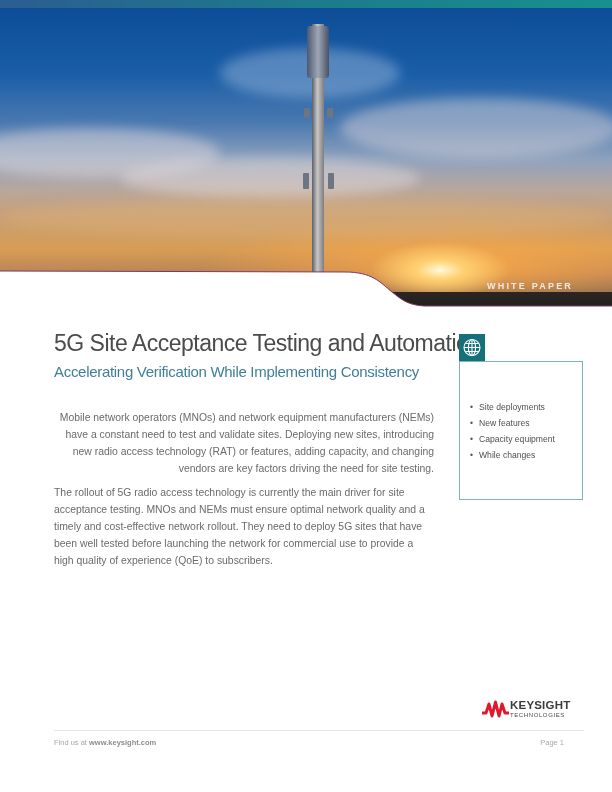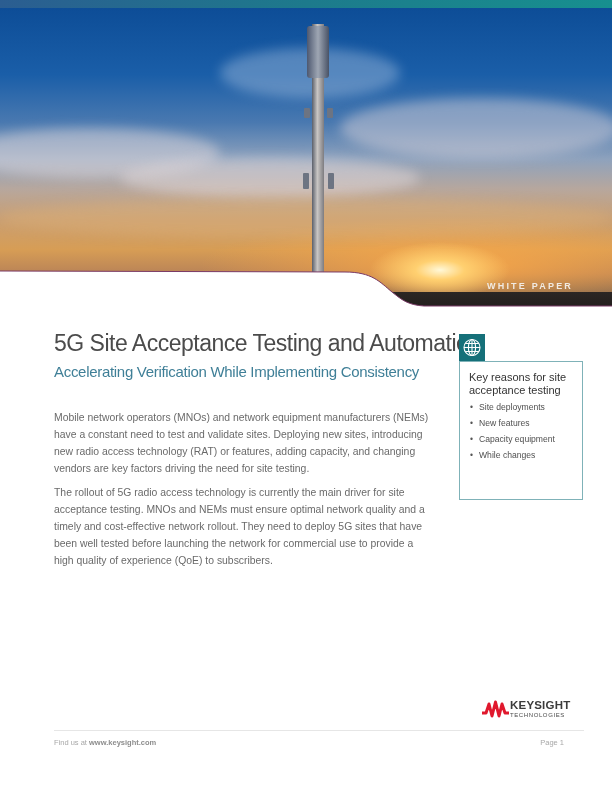--- a/index.html
+++ b/index.html
@@ -22,21 +22,21 @@
   .ground { position: absolute; left: 380px; top: 284px; width: 232px; height: 22px; background: linear-gradient(180deg, #2b2624 0%, #1e1a19 100%); }
   .hero-mask { position: absolute; left: 0; top: 0; width: 612px; height: 310px; }
   .white-paper { position: absolute; left: 487px; top: 281px; font-size: 9px; letter-spacing: 2.2px;
                  color: #f1eae2; font-weight: bold; }
 
   .title { position: absolute; left: 54px; top: 330px; font-size: 23px; color: #4b4b4b; letter-spacing: -0.5px;
            font-weight: normal; margin: 0; }
   .subtitle { position: absolute; left: 54px; top: 363px; font-size: 15px; color: #3f7f97; letter-spacing: -0.3px;
               margin: 0; font-weight: normal; }
   .para { position: absolute; left: 54px; width: 380px; font-size: 10.4px; line-height: 17px; color: #6a6a6a; margin: 0; }
-  .p1 { top: 409px; }
+  .p1 { top: 409px; text-align: right; }
   .p2 { top: 484px; }
 
   .sidebar-icon { position: absolute; left: 459px; top: 334px; width: 26px; height: 27px; background: #157079; }
   .sidebar-box { position: absolute; left: 459px; top: 361px; width: 124px; height: 139px;
                  border: 1px solid #7fb2b8; box-sizing: border-box; }
   .sb-title { position: absolute; left: 9px; top: 9px; width: 110px; font-size: 11px; line-height: 13px; color: #333; margin: 0; font-weight: normal; }
   .sb-list { position: absolute; left: 10px; top: 40px; margin: 0; padding: 0; list-style: none; width: 110px; }
   .sb-list li { font-size: 8.6px; line-height: 11px; color: #4f4f4f; padding-left: 9px; position: relative; margin-bottom: 5px; }
   .sb-list li::before { content: "•"; position: absolute; left: 0; top: 0; color: #555; }
 
@@ -87,21 +87,20 @@
     <g fill="none" stroke="#ffffff" stroke-width="1.1">
       <circle cx="13" cy="13.5" r="8"></circle>
       <ellipse cx="13" cy="13.5" rx="3.6" ry="8"></ellipse>
       <line x1="13" y1="5.5" x2="13" y2="21.5"></line>
       <line x1="5" y1="13.5" x2="21" y2="13.5"></line>
       <path d="M6.3 9.5 H19.7 M6.3 17.5 H19.7"></path>
     </g>
   </svg>
 </div>
 <div class="sidebar-box">
-  <h3 class="sb-title">Key reasons for site acceptance testing</h3>
   <ul class="sb-list">
     <li>Site deployments</li>
     <li>New features</li>
     <li>Capacity equipment</li>
     <li>While changes</li>
   </ul>
 </div>
 
 <div class="logo">
   <svg width="27" height="20" viewBox="0 0 27 20" style="position:absolute;left:0;top:1px;">

